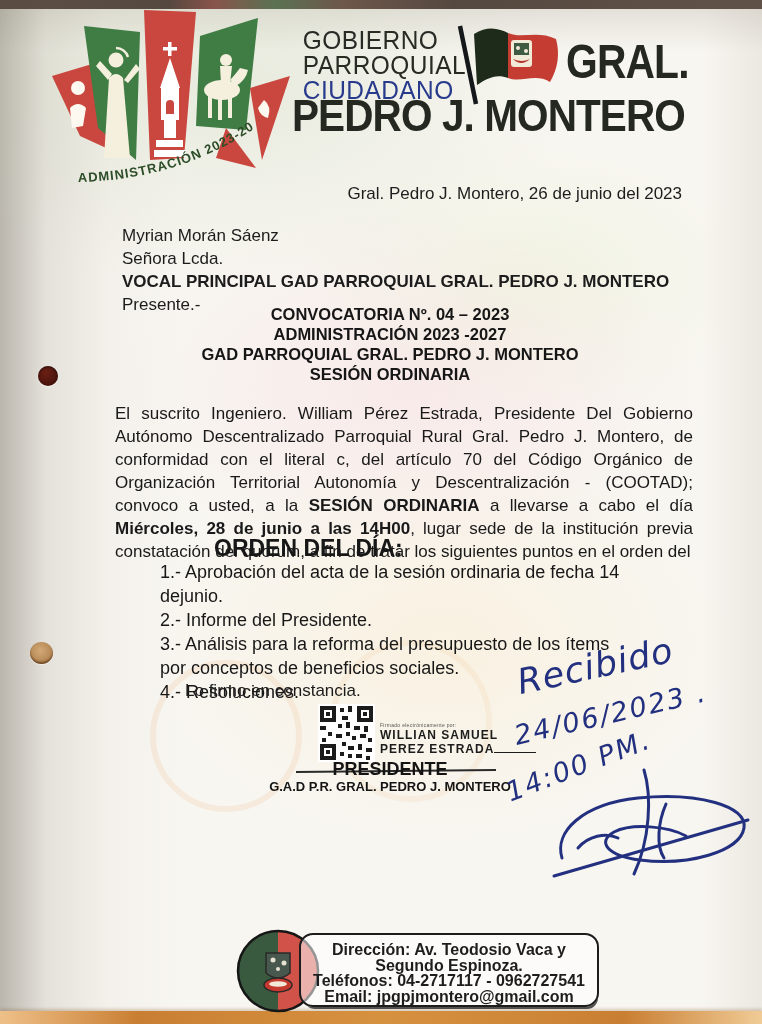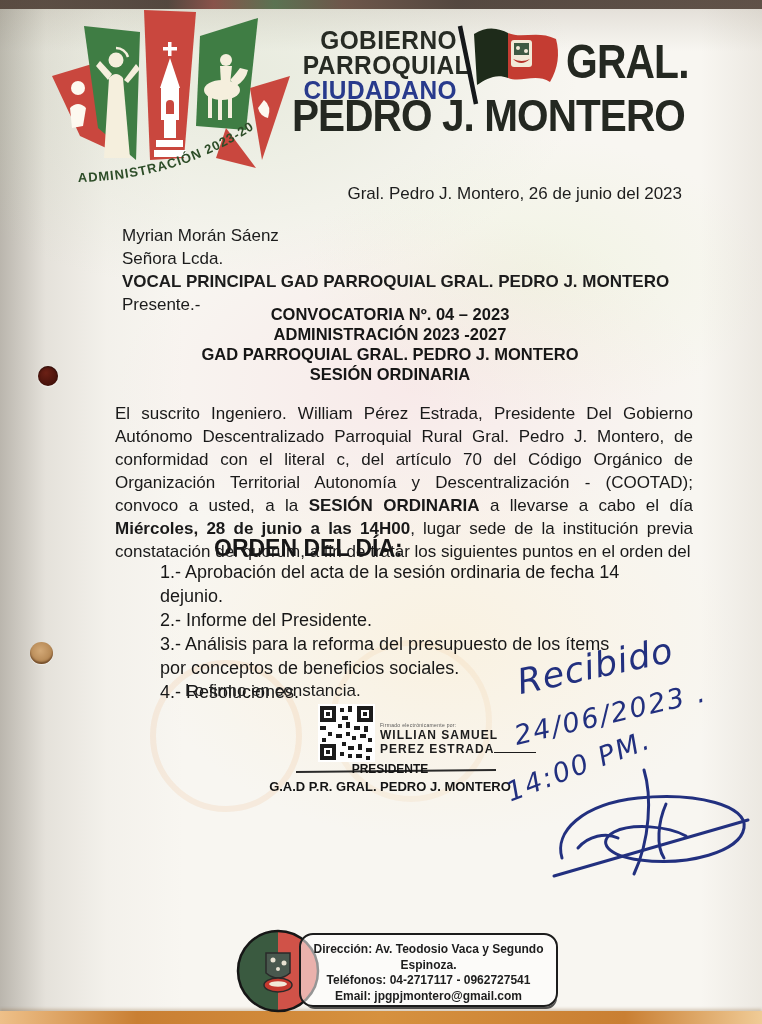--- a/index.html
+++ b/index.html
@@ -19,21 +19,21 @@
     opacity:.85;}
   .strip-bottom{position:absolute;left:0;bottom:0;width:762px;height:13px;
     background:linear-gradient(to right,#eec089,#c97f33 18%,#d6913f 50%,#c97f33 82%,#f0cb96);
     box-shadow:0 -2px 3px rgba(120,70,20,.25);}
   .hole{position:absolute;border-radius:50%;}
   .hole1{left:38px;top:366px;width:20px;height:20px;background:radial-gradient(circle at 40% 35%,#6b2015,#47120b 70%);box-shadow:0 1px 2px rgba(255,255,255,.6),inset 0 1px 2px rgba(0,0,0,.5);}
   .hole2{left:30px;top:642px;width:23px;height:22px;background:radial-gradient(circle at 45% 40%,#d3a977,#b0824e 75%);box-shadow:inset 0 -2px 2px rgba(60,30,10,.55),0 1px 1px rgba(255,255,255,.5);}
   .bleed-ring{position:absolute;border:6px solid rgba(235,165,100,.14);border-radius:50%;}
 
   
-  .org-lines{position:absolute;left:293px;top:28px;width:164px;text-align:right;font-weight:bold;line-height:25px;}
+  .org-lines{position:absolute;left:293px;top:28px;width:164px;font-weight:normal;line-height:25px;}
   .org-lines .l{font-size:26px;color:#272b24;letter-spacing:.5px;transform:scaleX(.94);transform-origin:right;}
   .org-lines .blue{color:#283a8c;}
   .gral{position:absolute;left:566px;top:34px;font-size:48px;font-weight:bold;color:#242821;transform:scaleX(.85);transform-origin:left;letter-spacing:-1px;}
   .org-name{position:absolute;left:292px;top:90px;width:420px;font-size:45px;font-weight:bold;color:#242821;white-space:nowrap;transform:scaleX(.90);transform-origin:left;letter-spacing:-1px;}
   .tagline{position:absolute;left:295px;top:138px;width:412px;display:flex;align-items:center;color:#1f3a8c;}
   .tagline .ln{height:3px;background:#1f3a8c;}
   .tagline .ln.a{width:88px;margin-right:8px;}
   .tagline .ln.b{width:34px;margin-left:4px;}
   .tagline .txt{font-size:19px;font-weight:bold;letter-spacing:1px;white-space:nowrap;}
   .emblem{position:absolute;left:50px;top:8px;}
@@ -51,35 +51,35 @@
 
   
   .stamp{position:absolute;left:318px;top:704px;width:175px;height:62px;}
   .stamp .qr{position:absolute;left:0;top:0;}
   .stamp .stext{position:absolute;left:62px;top:18px;color:#2a2a2a;}
   .stamp .tiny{font-size:5px;letter-spacing:.3px;color:#555;white-space:nowrap;}
   .stamp .nm{font-size:12px;font-weight:bold;letter-spacing:1px;white-space:nowrap;color:#1c1c1c;}
   .stamp .uline{display:inline-block;width:42px;border-bottom:1.4px solid #1c1c1c;height:7px;}
   .sigblock{position:absolute;left:225px;top:760px;width:330px;text-align:center;color:#141414;}
   .sigblock .n0{font-size:17px;line-height:18px;}
-  .sigblock .n1{font-size:12px;font-weight:bold;line-height:18px;}
+  .sigblock .n1{font-size:18px;font-weight:bold;line-height:18px;}
   .sigblock .n2{font-size:13px;font-weight:bold;line-height:18px;}
   .strike{position:absolute;left:296px;top:770px;width:200px;height:2px;background:#2a2a2a;transform:rotate(-.6deg);}
 
   
   .hand{position:absolute;color:#22307f;font-style:italic;font-family:"DejaVu Sans",sans-serif;}
   .hw-recibido{left:516px;top:646px;font-size:35px;transform:rotate(-12deg);letter-spacing:1px;}
   .hw-date{left:512px;top:698px;font-size:27px;transform:rotate(-13deg);letter-spacing:2px;}
   .hw-time{left:502px;top:750px;font-size:27px;transform:rotate(-21deg);letter-spacing:2px;}
   .hw-sig{position:absolute;left:548px;top:762px;}
 
   
   .footer-logo{position:absolute;left:236px;top:929px;}
-  .footer-box{position:absolute;left:299px;top:933px;width:259px;height:74px;border:2px solid #1c1c1c;border-radius:14px;
-    text-align:center;font-size:12px;font-weight:bold;color:#1d1d1d;line-height:15.5px;padding-top:7px;box-sizing:border-box;
+  .footer-box{position:absolute;left:299px;top:933px;width:300px;height:74px;border:2px solid #1c1c1c;border-radius:14px;
+    text-align:center;font-size:16px;font-weight:bold;color:#1d1d1d;line-height:15.5px;padding-top:7px;box-sizing:border-box;
     background:rgba(255,255,255,.55);box-shadow:2px 5px 0 -3px rgba(40,40,40,.8);}
 </style>
 </head>
 <body>
 
 <div id="photo">
 
   <div class="strip-top"></div>
   <div class="strip-bottom"></div>
   <div class="bleed-ring" style="left:150px;top:660px;width:140px;height:140px;"></div>

